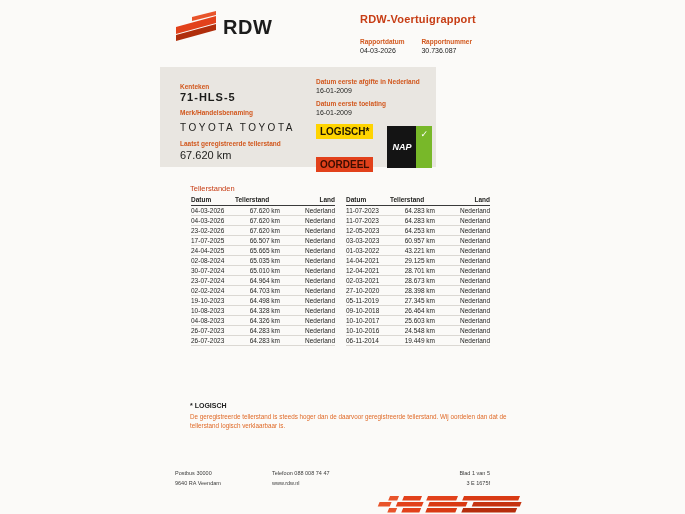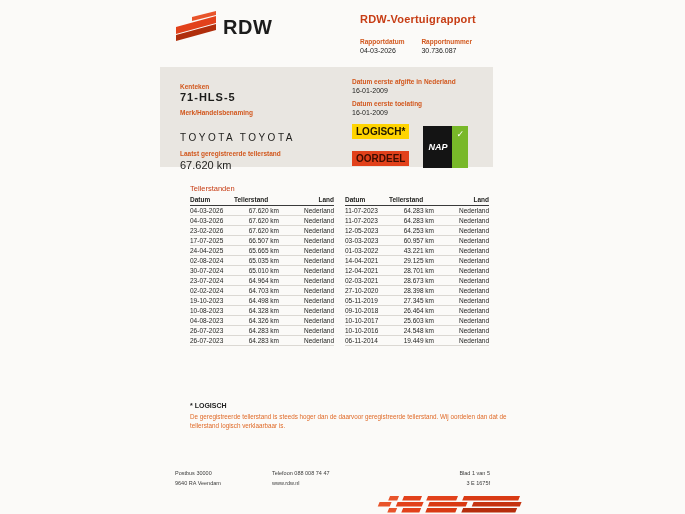--- a/index.html
+++ b/index.html
@@ -4,45 +4,45 @@
 <style>
   * { margin:0; padding:0; box-sizing:border-box; }
   html,body { width:685px; height:514px; }
   body {
     position:relative;
     background:#fbfaf8;
     font-family:"Liberation Sans", sans-serif;
     color:#1d1d1b;
     overflow:hidden;
   }
-  .abs { position:absolute; }
+  .abs { position:absolute;justify-content:flex-end; }
 
   
   .logo { left:172px; top:11px; display:flex; align-items:center; gap:5px; }
   .logo-text { font-size:20px; font-weight:bold; letter-spacing:.5px; color:#1c1c1c; }
   .title { left:360px; top:13px; font-size:11px; font-weight:bold; color:#c73d15; letter-spacing:.2px; }
   .meta { left:360px; top:38px; display:flex; gap:17px; }
   .meta-col:first-child { min-width:44px; }
   .label { color:#d2581e; font-weight:bold; font-size:6.5px; }
   .meta-val { font-size:7px; color:#222; margin-top:2px; }
 
   
-  .band { left:160px; top:67px; width:333px; height:100px; background:#e9e6e1; display:flex; }
+  .band { left:160px; top:67px; width:276px; height:100px; background:#e9e6e1; display:flex; }
   .band-left { width:192px; padding:16px 0 0 20px; }
   .band-right { flex:1; padding:11px 4px 0 0; }
   .mt6 { margin-top:6px; }
   .mt7 { margin-top:7px; }
   .kenteken { font-size:11px; font-weight:bold; letter-spacing:1px; margin-top:1px; }
-  .merk { font-size:10px; letter-spacing:2.5px; margin-top:16px; }
+  .merk { font-size:10px; letter-spacing:2.5px; margin-top:6px; }
   .bigval { font-size:11px; margin-top:2px; }
   .val { font-size:7px; margin-top:2px; }
   .badge-row { margin-top:8px; display:flex; gap:14px; align-items:flex-start; }
   .badge { display:table; font-size:10px; font-weight:bold; padding:2px 4px; }
   .badge.yellow { background:#ffd400; color:#201600; }
-  .badge.red { background:#e2411b; color:#3d0d00; margin-top:12px; }
+  .badge.red { background:#e2411b; color:#3d0d00; margin-top:18px; }
   .nap { display:flex; margin-top:2px; }
   .nap-text { background:#141414; color:#fff; font-weight:bold; font-style:italic; font-size:9px; padding:16px 5px; }
   .nap-check { background:#78b829; color:#fff; font-size:9px; padding:3px 4px; font-family:"DejaVu Sans", sans-serif; }
 
   
   .section-title { left:190px; top:184px; font-size:7.5px; font-weight:normal; color:#c73d15; }
   .tables { left:190px; top:194px; width:300px; display:flex; gap:11px; }
   .ttable { width:144px; font-size:6.5px; }
   .thead { display:flex; border-bottom:1px solid #3a3a3a; padding:2px 0 2px 0; font-weight:bold; }
   .trow { display:flex; border-bottom:1px solid #dbd8d3; height:10px; align-items:center; }

